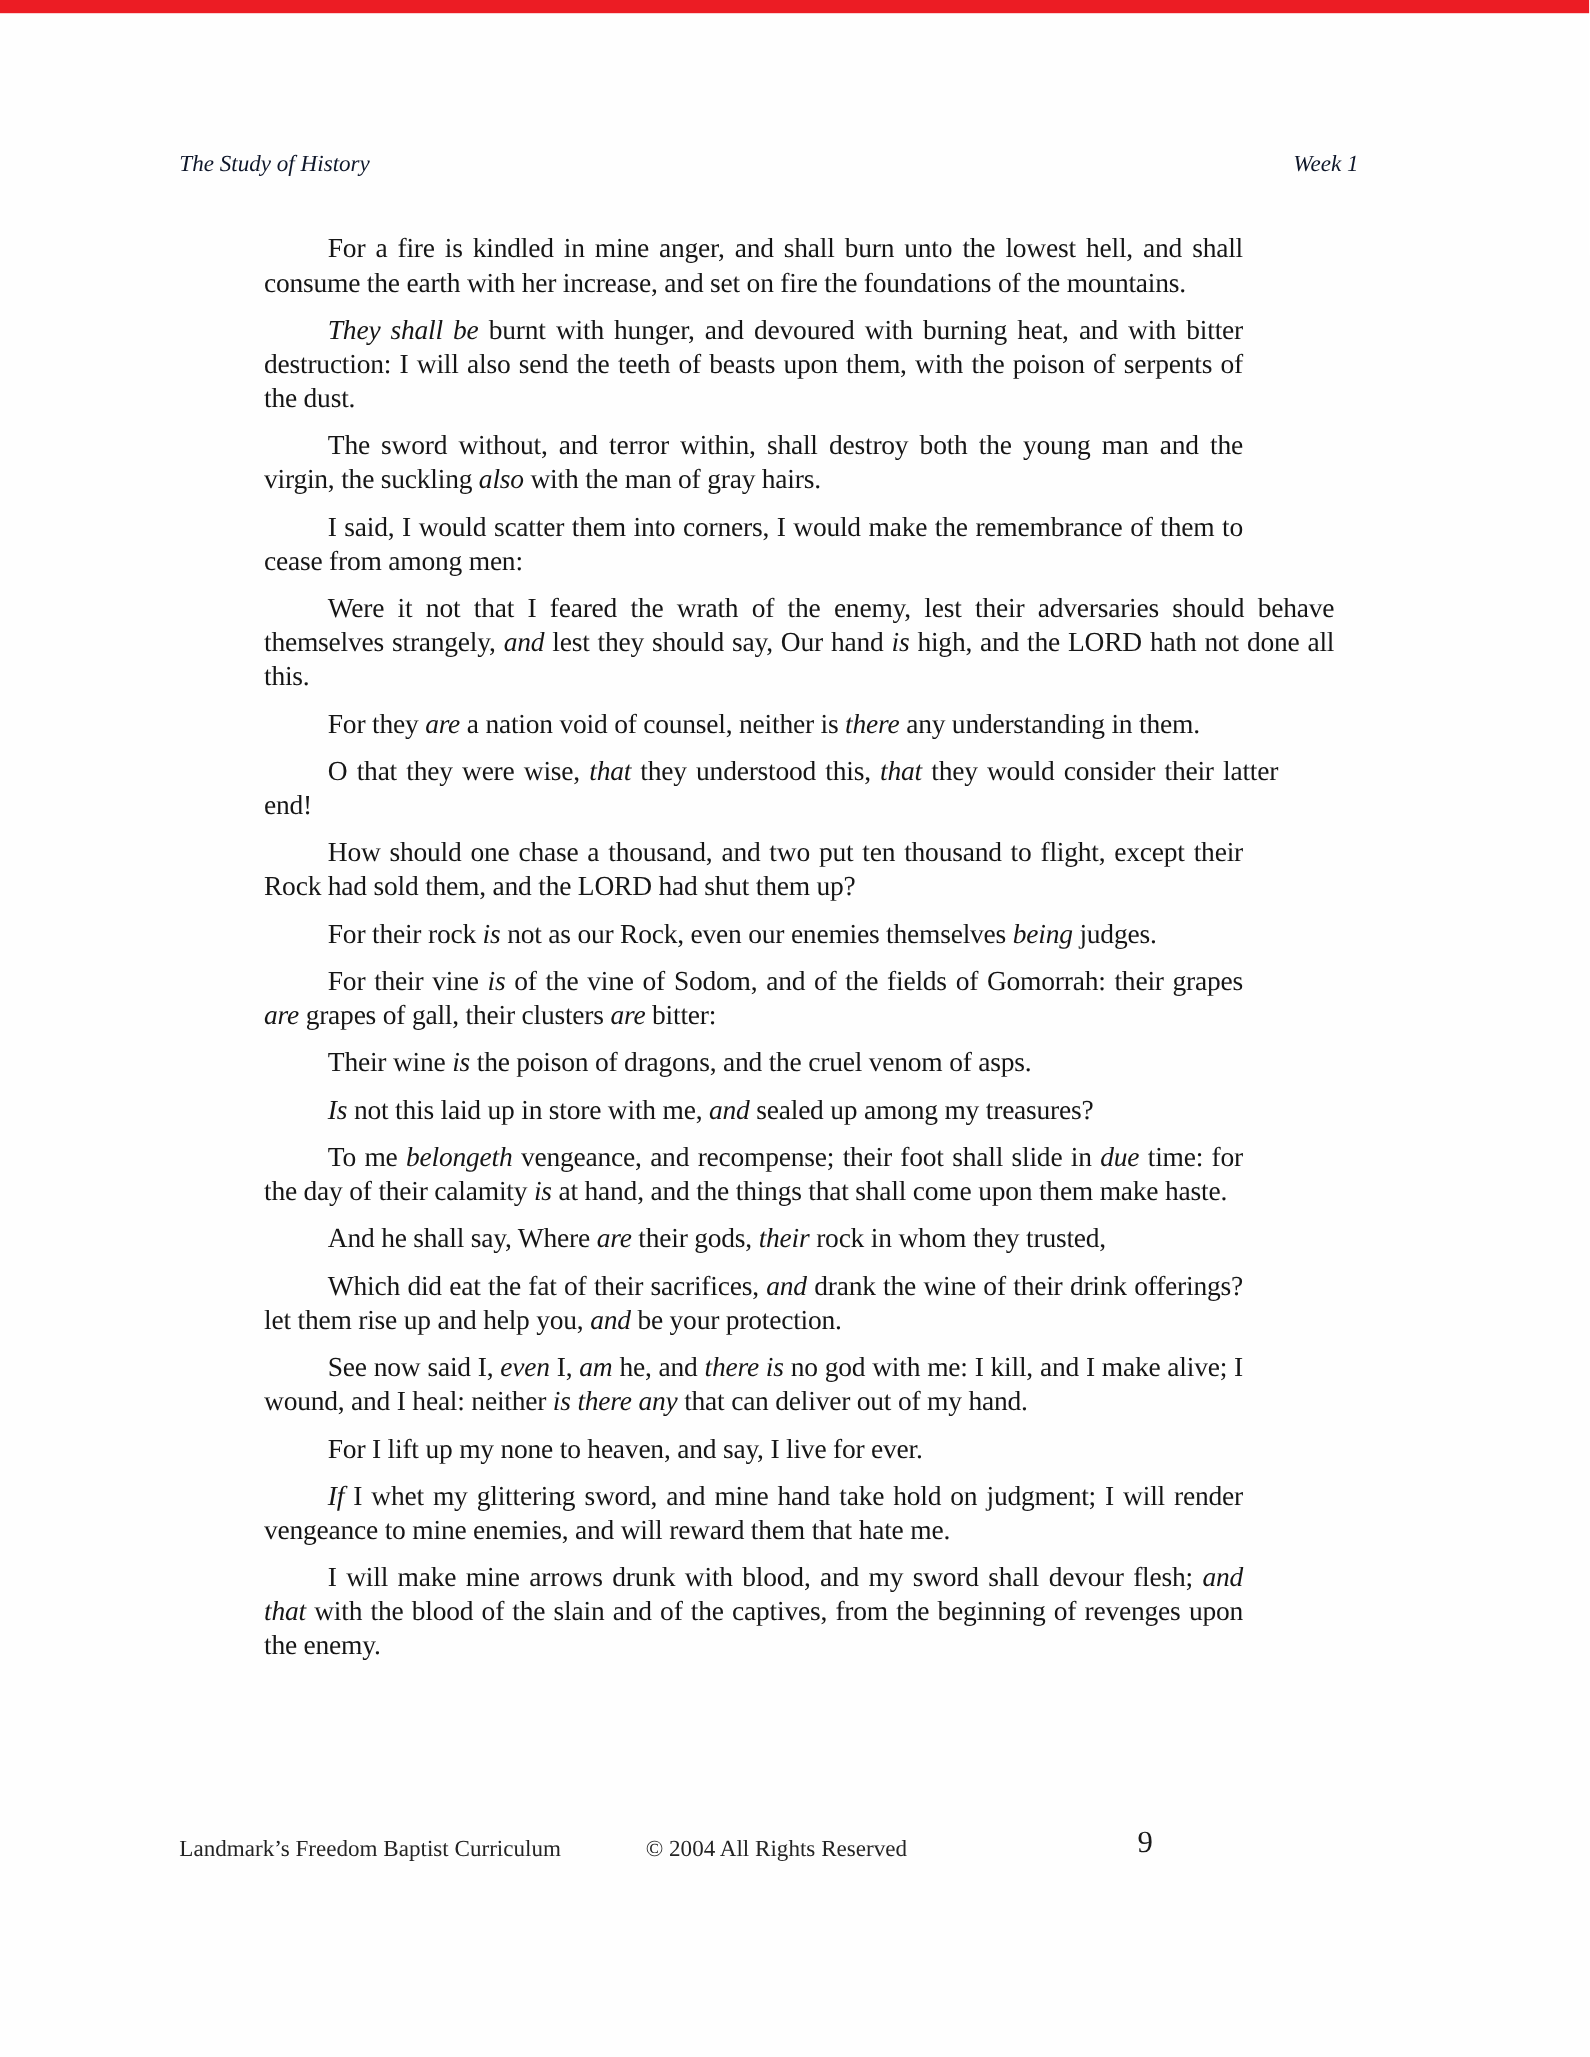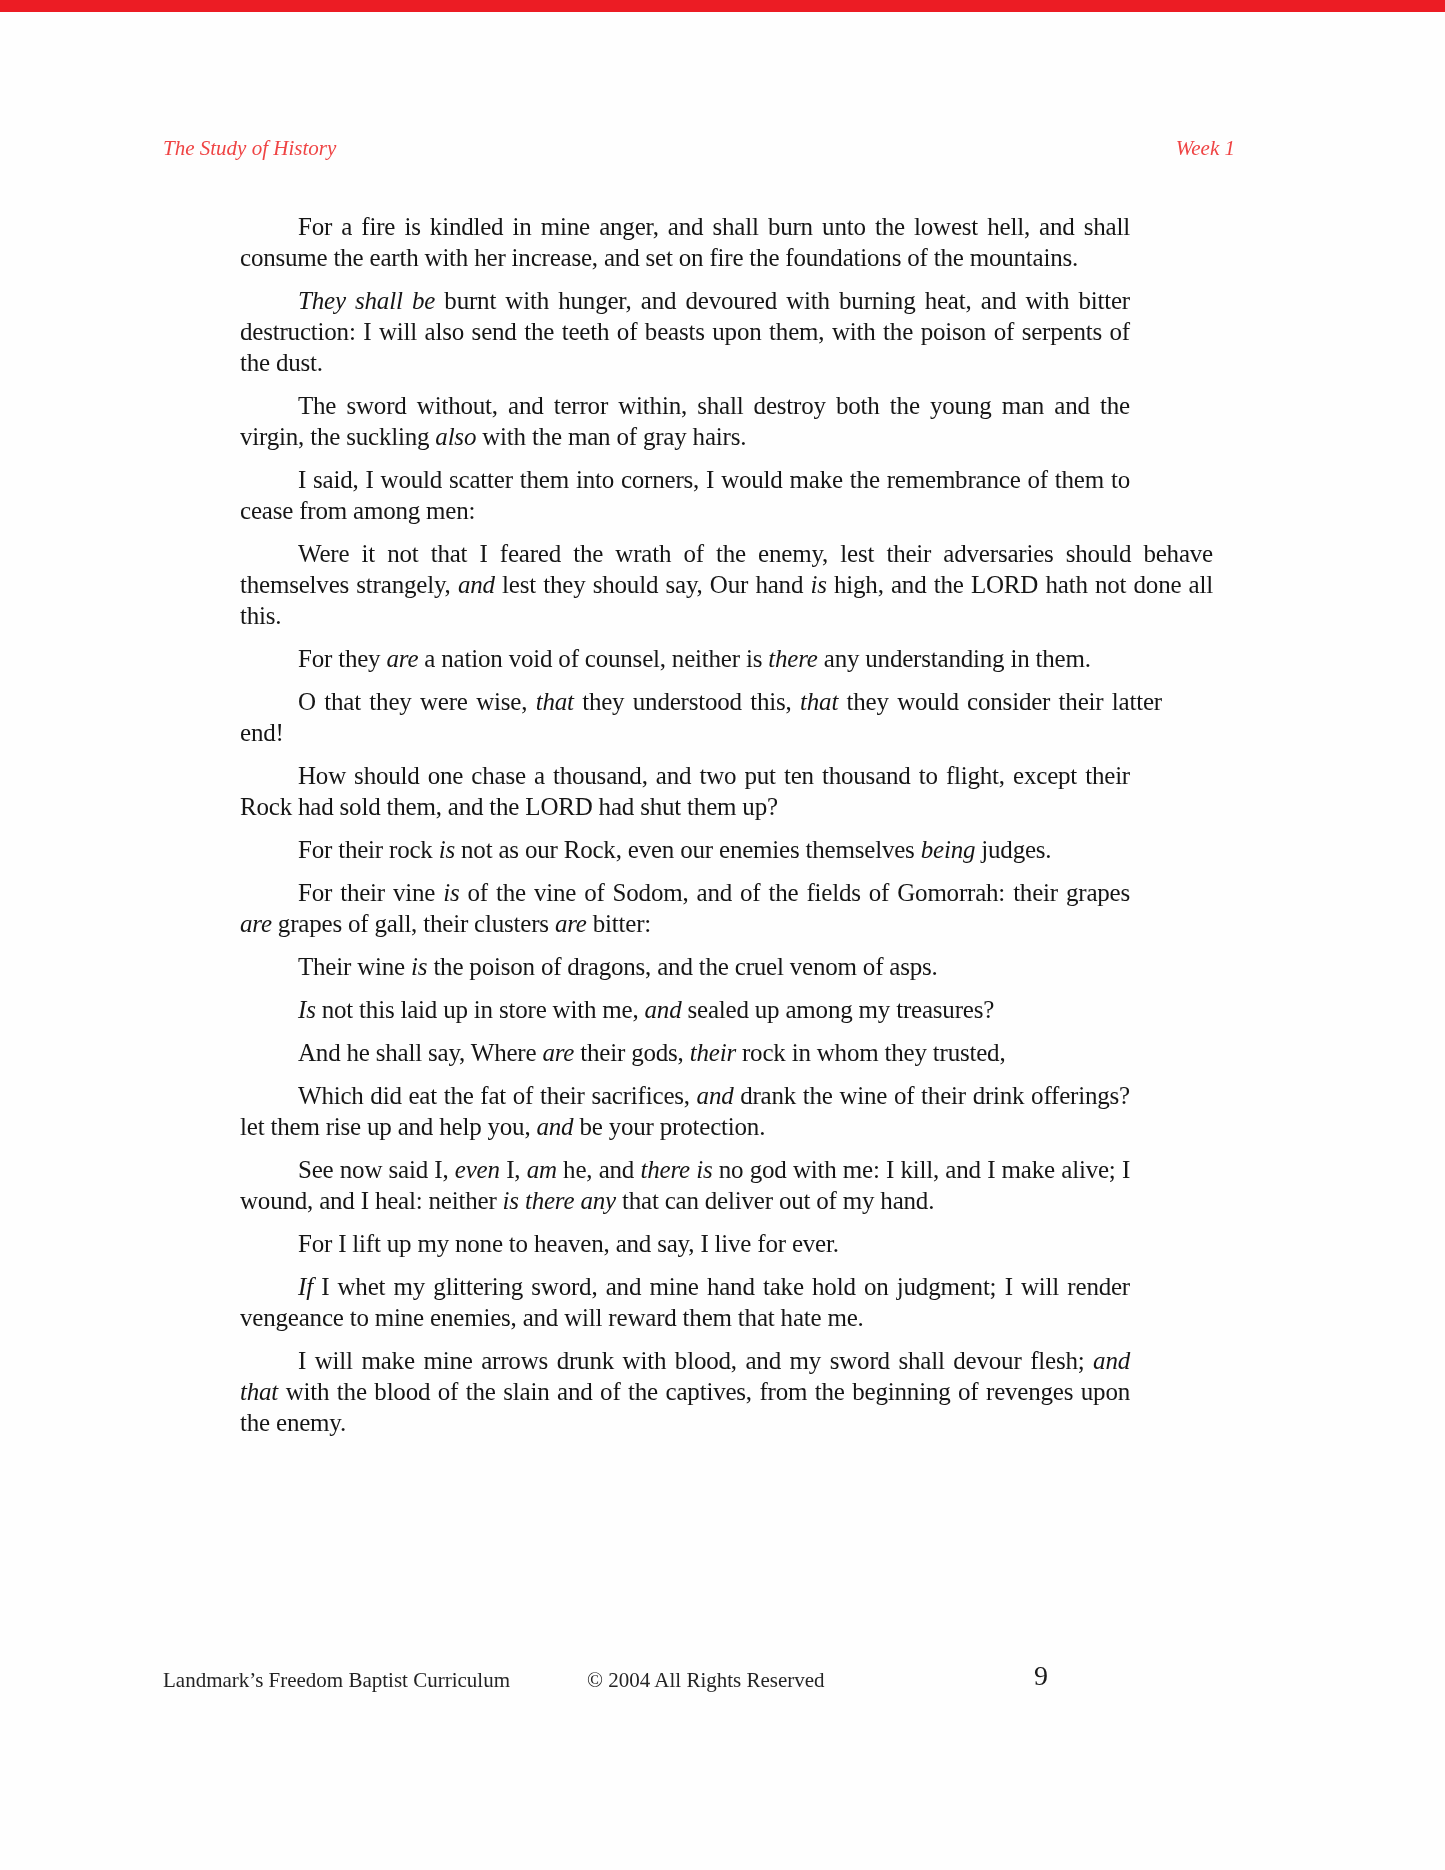--- a/index.html
+++ b/index.html
@@ -11,21 +11,21 @@
     font-family:"Liberation Serif", serif;
     overflow:hidden;
   }
   .red-bar{
     position:absolute;top:0;left:0;width:1445px;height:12px;
     background:#ec1c24;
   }
   .running-header{
     position:absolute;left:163px;top:136px;width:1072px;
     display:flex;justify-content:space-between;
-    font-style:italic;font-size:21px;color:#ef4444;
+    font-style:italic;font-size:21px;color:#0f172a;
   }
   .body-text{
     position:absolute;left:240px;top:211px;width:890px;
     color:#161616;
   }
   .para{
     margin:0 0 12px 0;
     font-size:25px;line-height:31px;
     text-align:justify;text-indent:58px;
     letter-spacing:-0.2px;
@@ -59,20 +59,21 @@
       <p class="para normal"><span>The sword without, and terror within, shall destroy both the young man and the virgin, the suckling </span><em>also</em><span> with the man of gray hairs.</span></p>
       <p class="para normal"><span>I said, I would scatter them into corners, I would make the remembrance of them to cease from among men:</span></p>
       <p class="para xwide"><span>Were it not that I feared the wrath of the enemy, lest their adversaries should behave themselves strangely, </span><em>and</em><span> lest they should say, Our hand </span><em>is</em><span> high, and the LORD hath not done all this.</span></p>
       <p class="para wide"><span>For they </span><em>are</em><span> a nation void of counsel, neither is </span><em>there</em><span> any understanding in them.</span></p>
       <p class="para wide"><span>O that they were wise, </span><em>that</em><span> they understood this, </span><em>that</em><span> they would consider their latter end!</span></p>
       <p class="para normal"><span>How should one chase a thousand, and two put ten thousand to flight, except their Rock had sold them, and the LORD had shut them up?</span></p>
       <p class="para normal"><span>For their rock </span><em>is</em><span> not as our Rock, even our enemies themselves </span><em>being</em><span> judges.</span></p>
       <p class="para normal"><span>For their vine </span><em>is</em><span> of the vine of Sodom, and of the fields of Gomorrah: their grapes </span><em>are</em><span> grapes of gall, their clusters </span><em>are</em><span> bitter:</span></p>
       <p class="para normal"><span>Their wine </span><em>is</em><span> the poison of dragons, and the cruel venom of asps.</span></p>
       <p class="para normal"><em>Is</em><span> not this laid up in store with me, </span><em>and</em><span> sealed up among my treasures?</span></p>
+      <p class="para normal"><span>To me </span><em>belongeth</em><span> vengeance, and recompense; their foot shall slide in </span><em>due</em><span> time: for the day of their calamity </span><em>is</em><span> at hand, and the things that shall come upon them make haste.</span></p>
       <p class="para normal"><span>And he shall say, Where </span><em>are</em><span> their gods, </span><em>their</em><span> rock in whom they trusted,</span></p>
       <p class="para normal"><span>Which did eat the fat of their sacrifices, </span><em>and</em><span> drank the wine of their drink offerings? let them rise up and help you, </span><em>and</em><span> be your protection.</span></p>
       <p class="para normal"><span>See now said I, </span><em>even</em><span> I, </span><em>am</em><span> he, and </span><em>there is</em><span> no god with me: I kill, and I make alive; I wound, and I heal: neither </span><em>is there any</em><span> that can deliver out of my hand.</span></p>
       <p class="para normal"><span>For I lift up my none to heaven, and say, I live for ever.</span></p>
       <p class="para normal"><em>If</em><span> I whet my glittering sword, and mine hand take hold on judgment; I will render vengeance to mine enemies, and will reward them that hate me.</span></p>
       <p class="para normal"><span>I will make mine arrows drunk with blood, and my sword shall devour flesh; </span><em>and that</em><span> with the blood of the slain and of the captives, from the beginning of revenges upon the enemy.</span></p>
     </main>
 
   <div class="running-footer">
     <span class="ftr-left">Landmark’s Freedom Baptist Curriculum</span>

